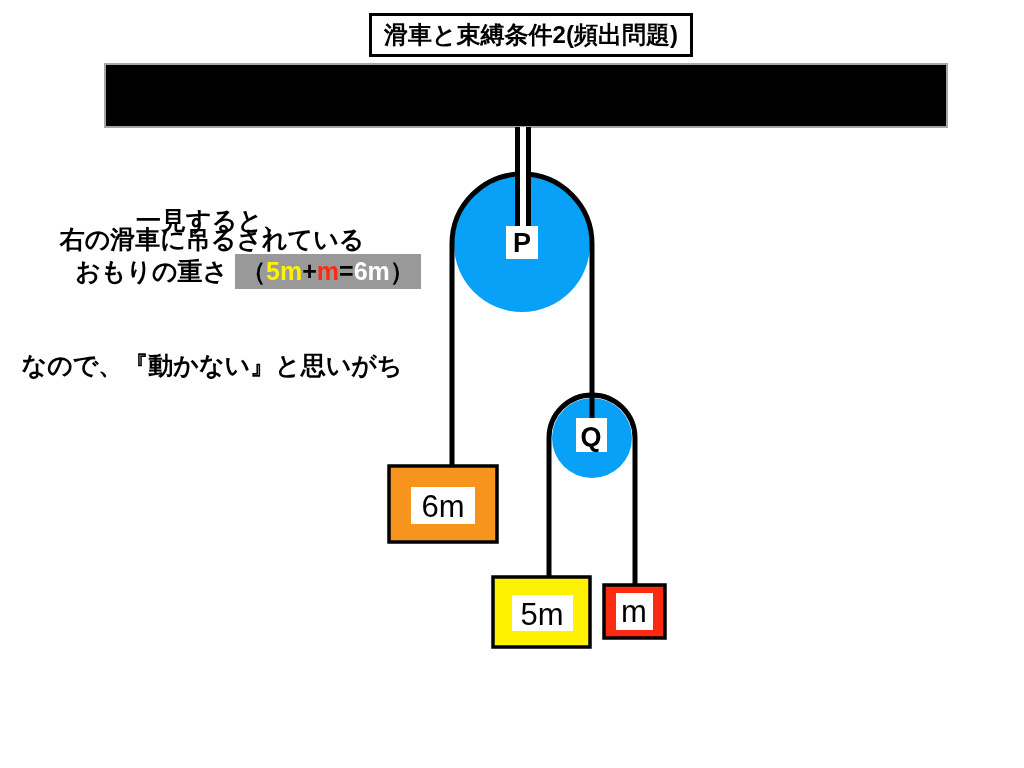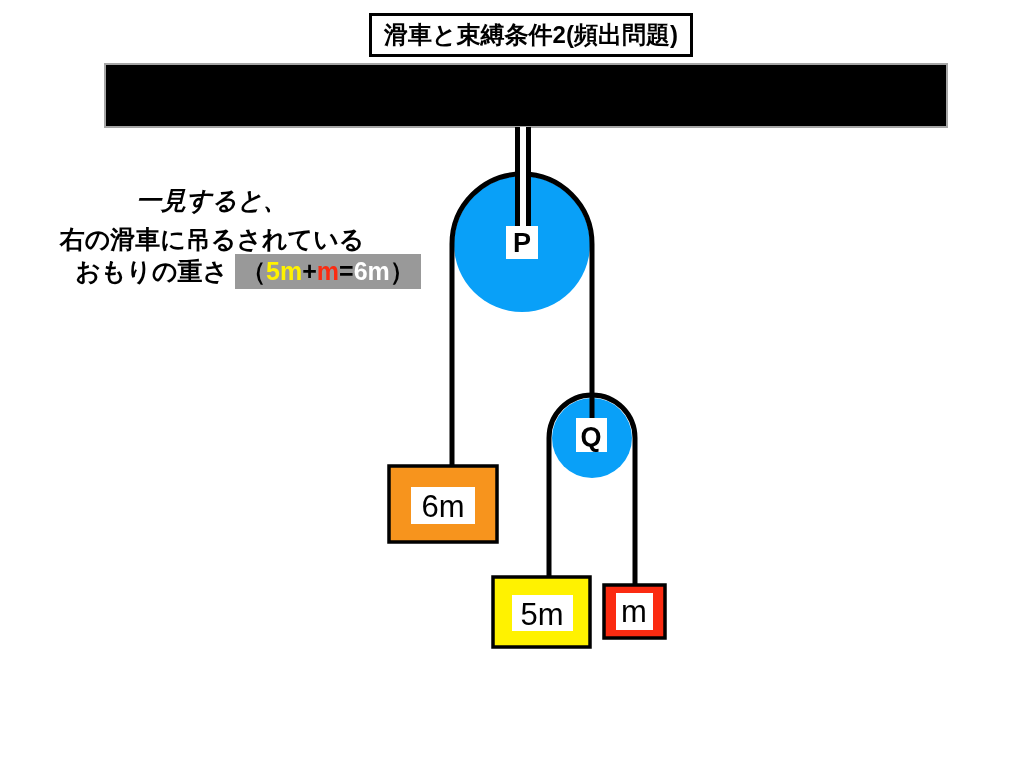--- a/index.html
+++ b/index.html
@@ -21,21 +21,21 @@
   .pq-label{font-size:27px;font-weight:600;fill:#000;}
   .wt-label{font-size:31px;font-weight:400;fill:#000;}
 
   
   .note-line{
     position:absolute;left:0;width:424px;
     text-align:center;
     font-size:25px;font-weight:bold;color:#000;
     white-space:nowrap;line-height:32px;
   }
-  .nl1{top:184px;font-style:italic;}
+  .nl1{top:204px;}
   .nl2{top:223px;}
   .nl3{top:255px;padding-left:36px;}
   .nl4{top:306px;}
   .nl5{top:349px;}
   .hl{
     background:#999999;color:#000;
     padding:3px 6px 4px 6px;
   }
   .eq-yellow{color:#FFF200;}
   .eq-red{color:#FB2B11;}
@@ -91,14 +91,15 @@
     <g>
       <rect x="604" y="585" width="61" height="53" stroke="#000" stroke-width="3.5" fill="#FB2B11"></rect>
       <rect x="616" y="593" width="37" height="37" fill="#fff"></rect>
       <text x="634" y="622" text-anchor="middle" class="wt-label">m</text>
     </g>
   </svg>
 
   <div class="note-line nl1">一見すると、</div>
   <div class="note-line nl2">右の滑車に吊るされている</div>
   <div class="note-line nl3"><span>おもりの重さ</span><span> </span><span class="hl"><span>（</span><span class="eq-yellow">5m</span><span>+</span><span class="eq-red">m</span><span>=</span><span class="eq-white">6m</span><span>）</span></span></div>
+  <div class="note-line nl5">なので、『動かない』と思いがち</div>
 
 </div>
 
 </body></html>

